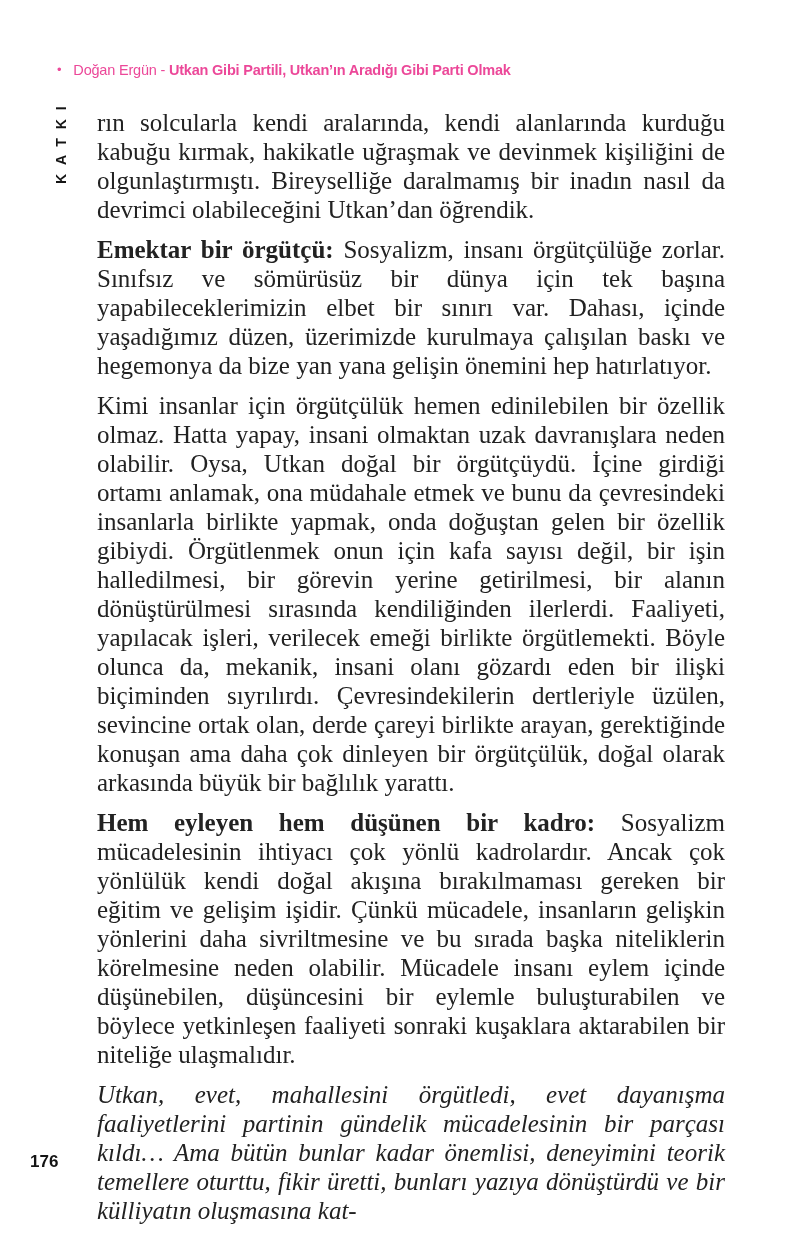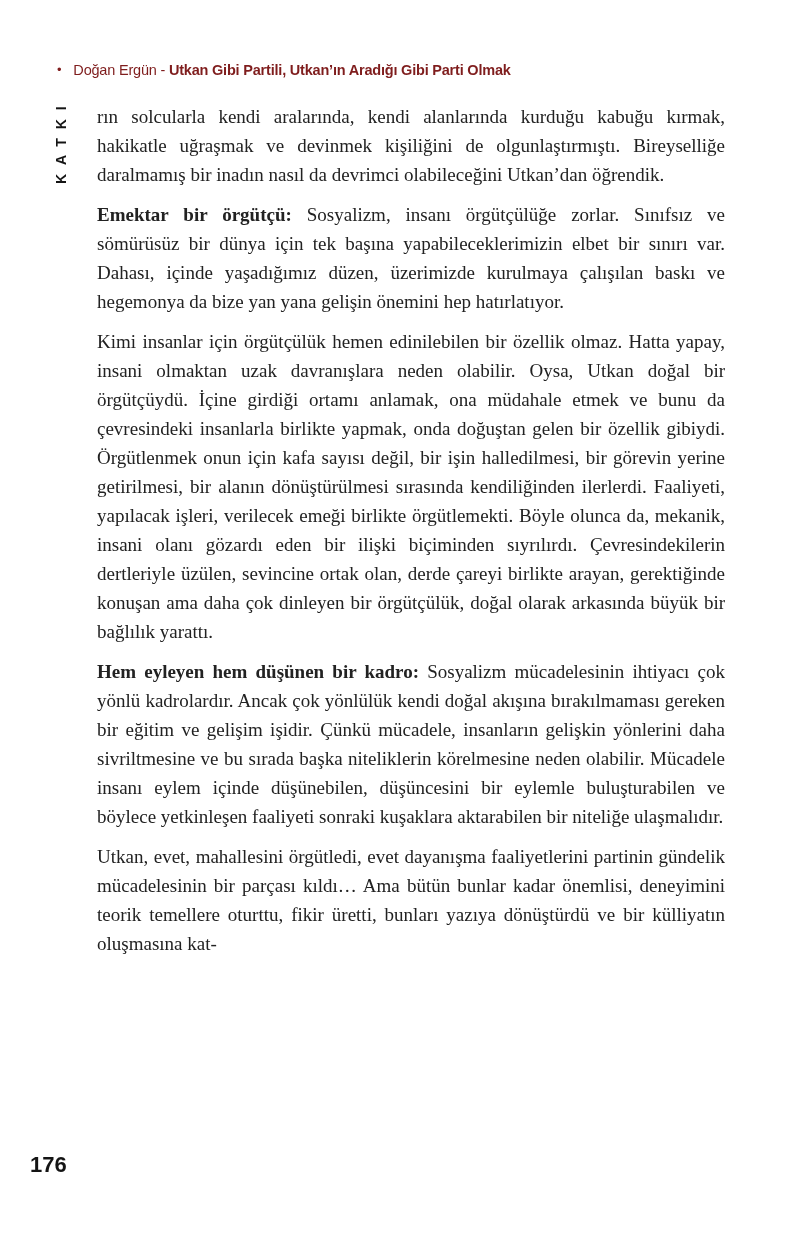--- a/index.html
+++ b/index.html
@@ -16,21 +16,21 @@
     background: #ffffff;
   }
 
   
   .running-header {
     position: absolute;
     left: 57px; top: 62px;
     font-family: "Liberation Sans", sans-serif;
     font-size: 14.5px;
     letter-spacing: -0.2px;
-    color: #7f1d1d;
+    color: #ec4899;
     white-space: nowrap;
   }
   .running-header .bullet {
     display: inline-block;
     margin-right: 12px;
     font-size: 13px;
     vertical-align: 1px;
   }
   .running-header .author { font-weight: 500; }
   .running-header .sep { font-weight: 500; }
@@ -46,42 +46,42 @@
     font-weight: 700;
     font-size: 14px;
     letter-spacing: 9px;
     color: #141414;
     white-space: nowrap;
   }
 
   
   .body-column {
     position: absolute;
-    left: 97px; top: 102px;
+    left: 97px; top: 108px;
     width: 628px;
-    font-size: 19px;
+    font-size: 25px;
     line-height: 29px;
     text-align: justify;
     color: #222222;
     hyphens: auto;
     -webkit-hyphens: auto;
   }
   .body-column p { margin: 0 0 11px 0; }
-  .body-column p:last-child { margin-bottom: 0; }
+  .body-column p:last-child { margin-bottom: 0; font-style: italic; }
   .para-lead {
     font-weight: 700;
   }
 
   
   .page-number {
     position: absolute;
     left: 30px; top: 1152px;
     font-family: "Liberation Sans", sans-serif;
     font-weight: 700;
-    font-size: 22px;
+    font-size: 17px;
     color: #141414;
   }
 </style>
 </head>
 <body>
 
 <div class="page">
 
   <div class="running-header">
     <span class="bullet">•</span><span class="author">Doğan Ergün</span><span class="sep"> - </span><span class="book-title">Utkan Gibi Partili, Utkan’ın Aradığı Gibi Parti Olmak</span>

